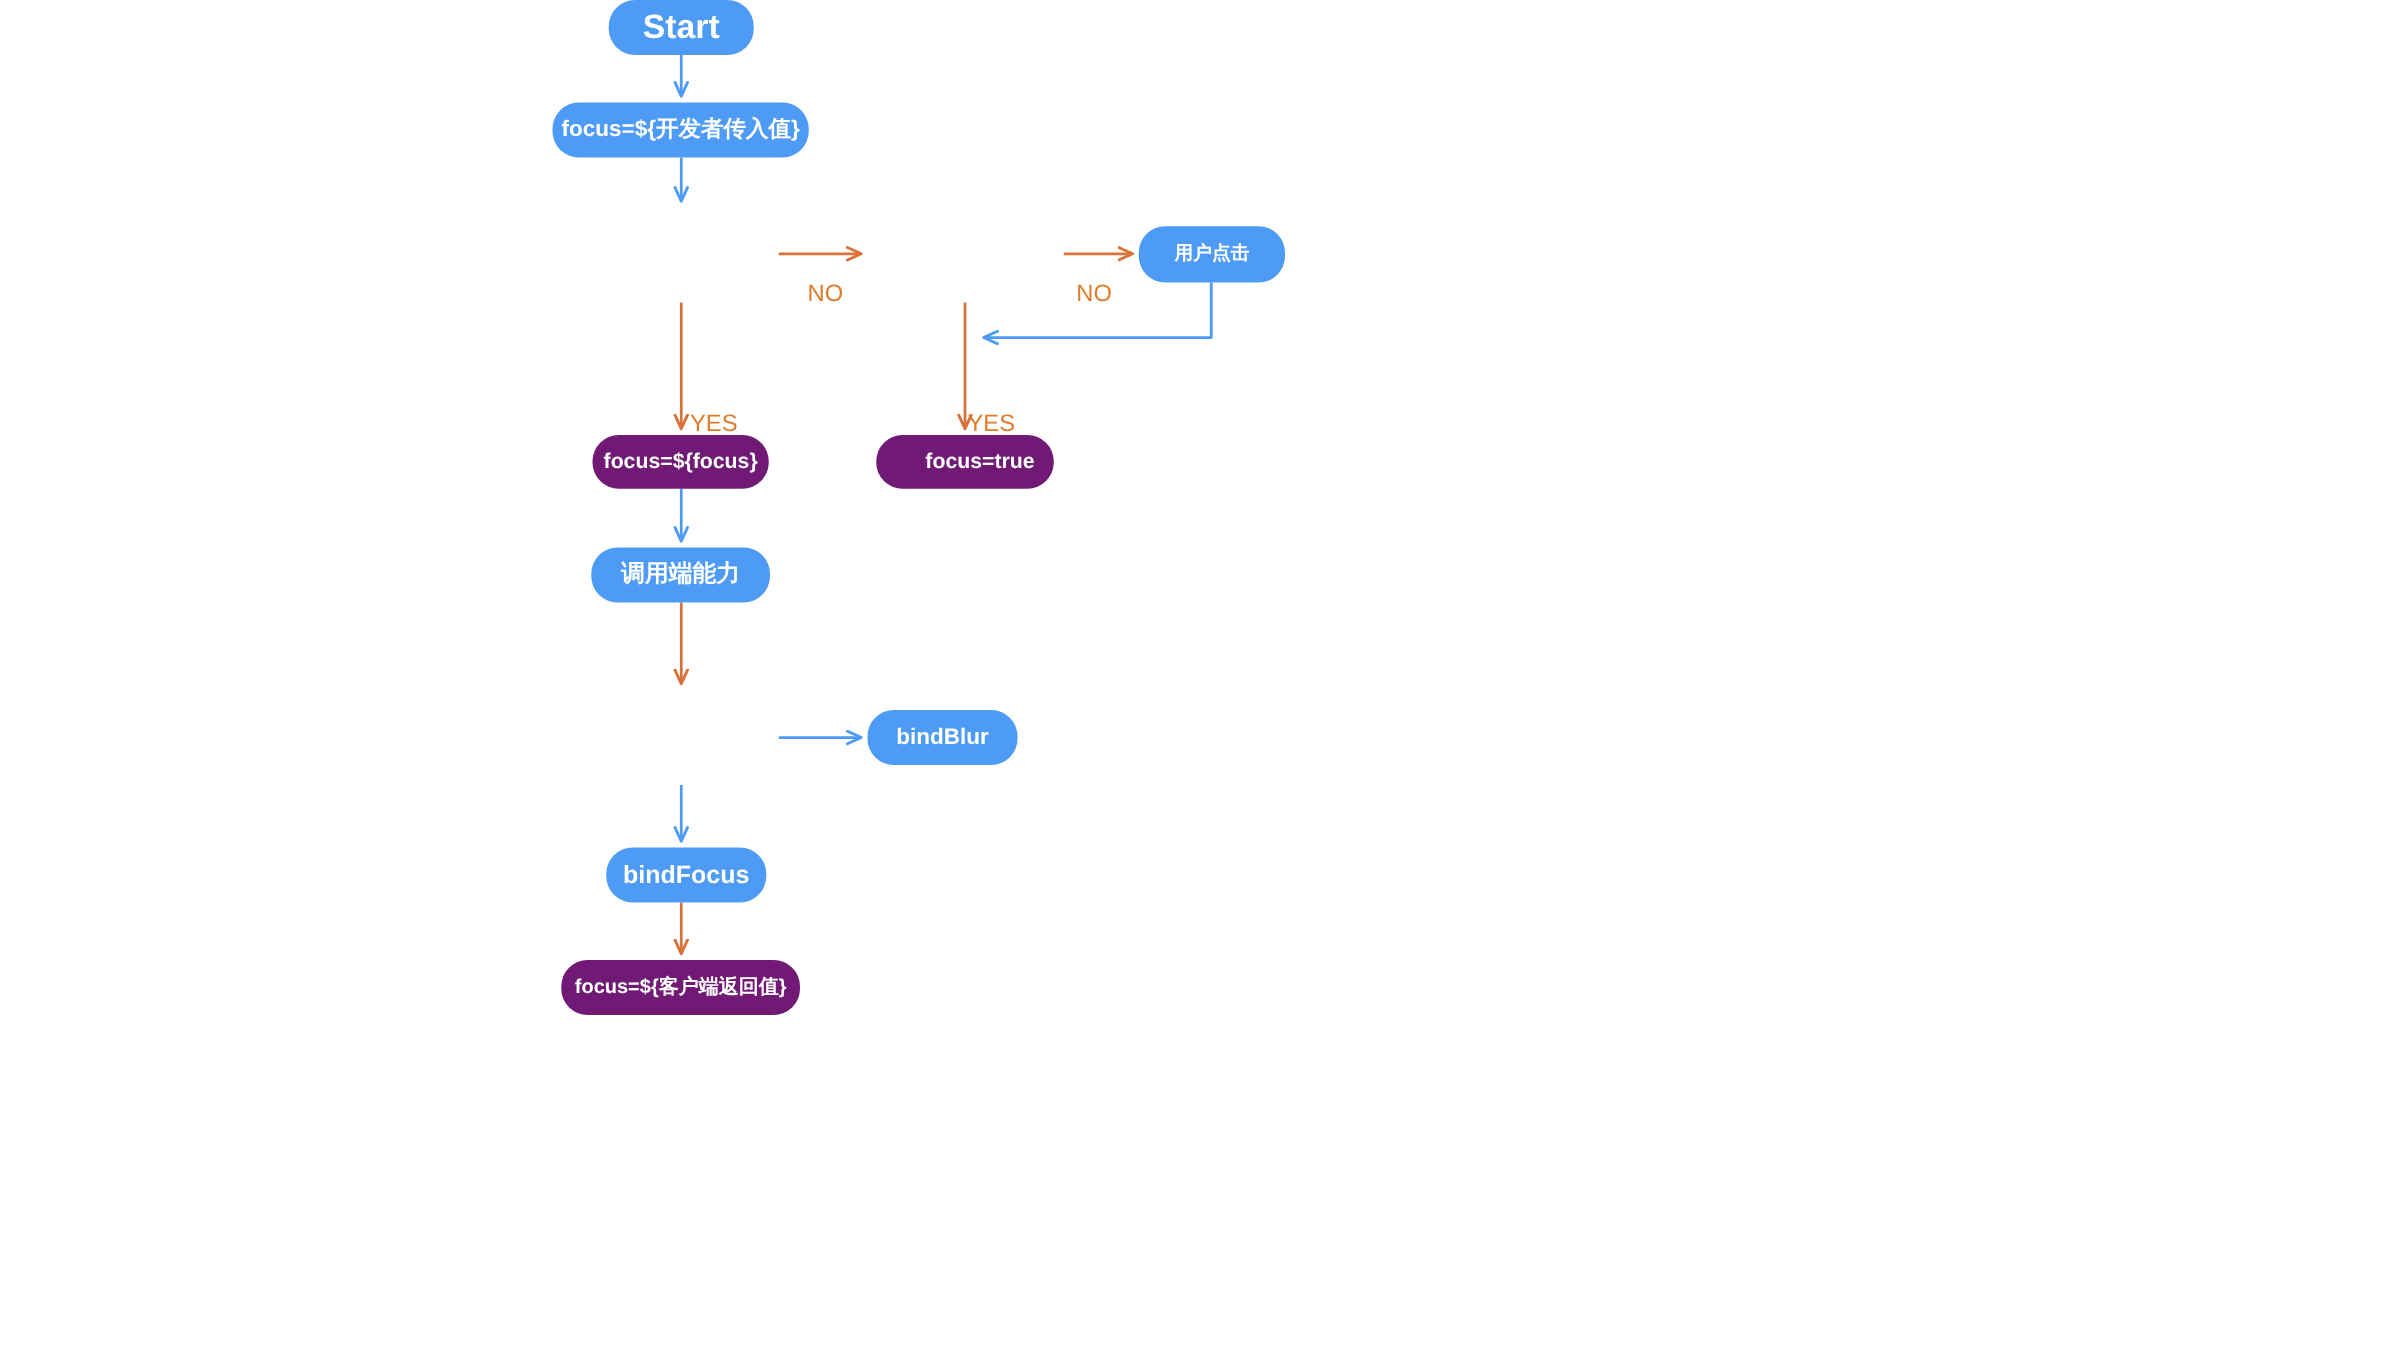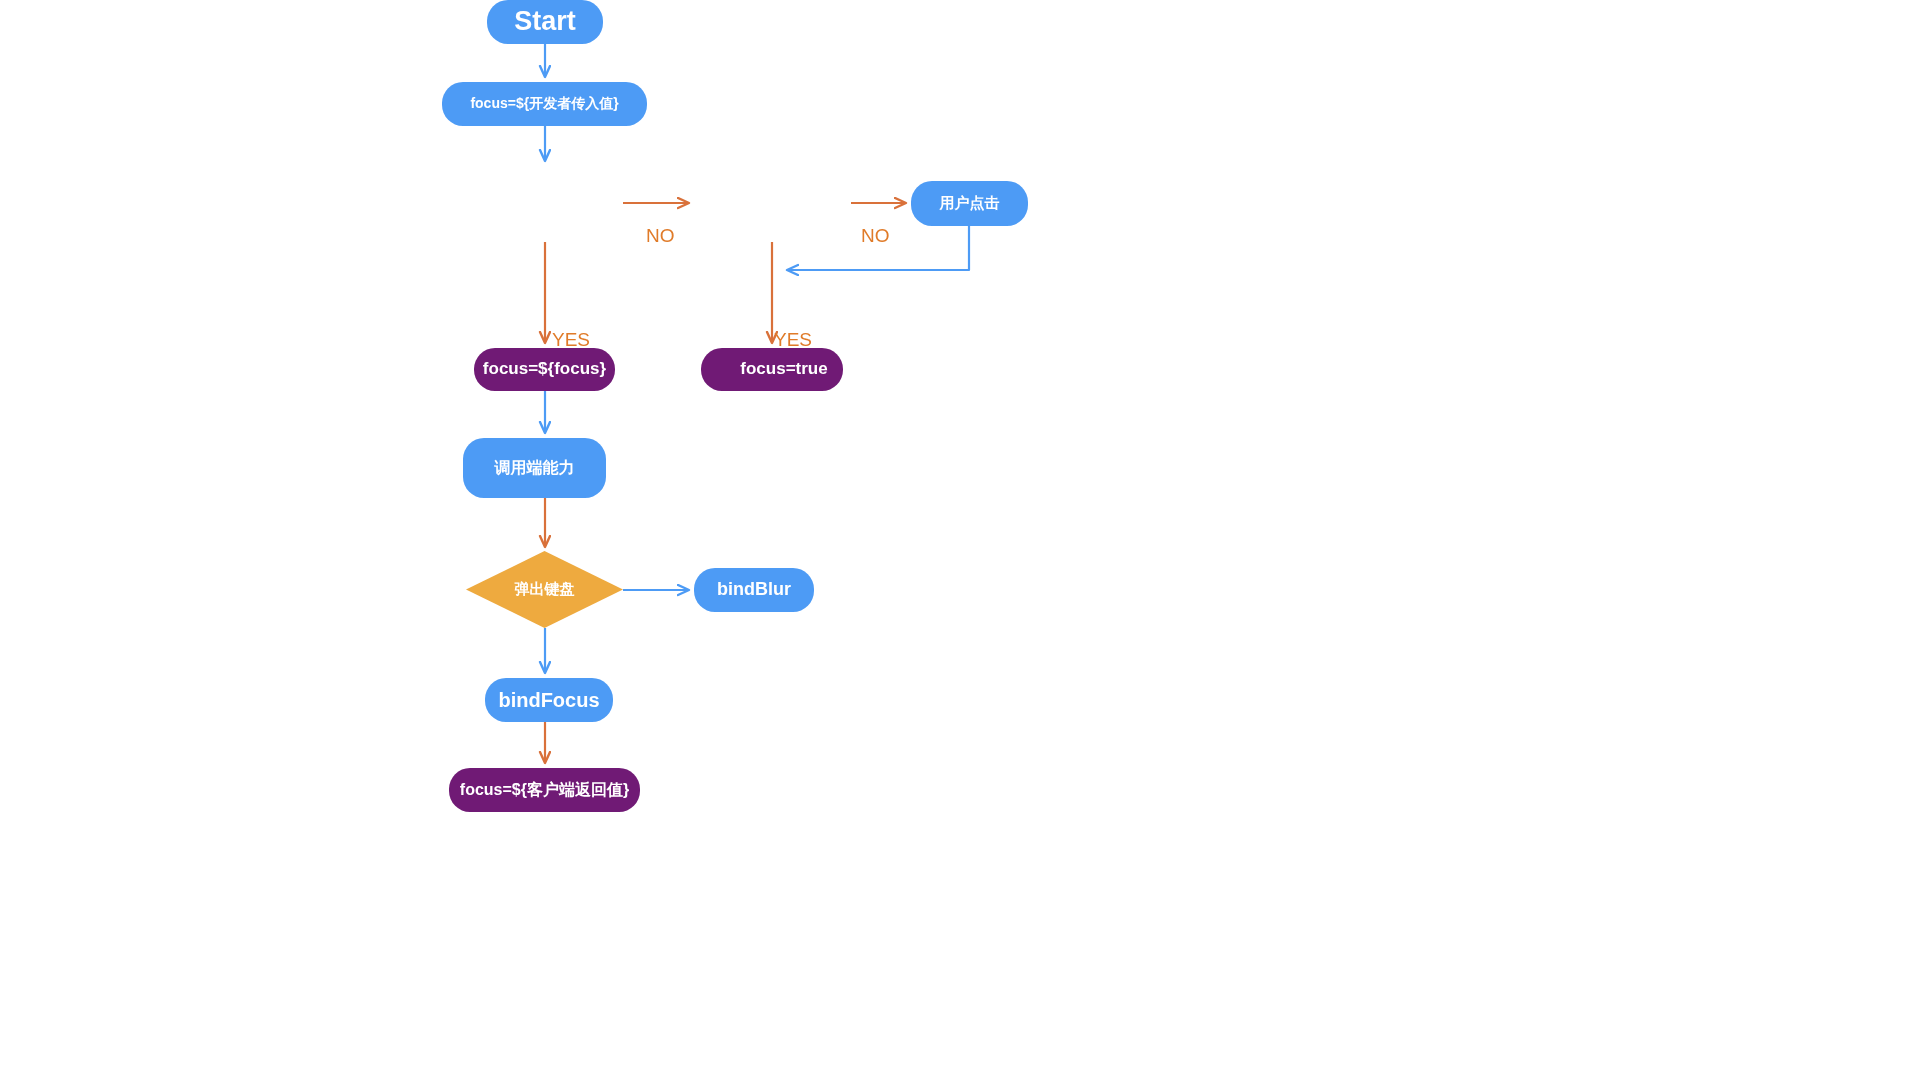--- a/index.html
+++ b/index.html
@@ -133,46 +133,42 @@
 
     <g>
       <path d="M545,722 L545,762" fill="none" stroke="#d9713a" stroke-width="2.2" marker-end="url(#ah-orange)"></path>
     </g>
   </svg>
 
   <div class="node box blue" style="left:487px; top:0px; width:116px; height:44px; font-size:27px;">
     <span>Start</span>
   </div>
 
-  <div class="node box blue" style="left:442px; top:82px; width:205px; height:44px; font-size:14px;">
+  <div class="node box blue" style="left:442px; top:82px; width:205px; height:44px; font-size:18px;">
     <span>focus=${开发者传入值}</span>
   </div>
 
 
 
   <div class="node box blue" style="left:911px; top:181px; width:117px; height:45px; font-size:15px;">
     <span>用户点击</span>
   </div>
 
   <div class="node box orange" style="left:474px; top:348px; width:141px; height:43px; font-size:17px;">
     <span>focus=${focus}</span>
   </div>
 
   <div class="node box orange" style="left:701px; top:348px; width:142px; height:43px; font-size:17px;padding-left:24px;">
     <span>focus=true</span>
   </div>
 
-  <div class="node box blue" style="left:463px; top:438px; width:143px; height:60px; font-size:16px;">
+  <div class="node box blue" style="left:473px; top:438px; width:143px; height:44px; font-size:19px;">
     <span>调用端能力</span>
   </div>
 
-  <div class="node diamond orange" style="left:466px; top:551px; width:157px; height:77px; font-size:15px;">
-    <span class="dshape"></span>
-    <span class="dlabel">弹出键盘</span>
-  </div>
 
   <div class="node box blue" style="left:694px; top:568px; width:120px; height:44px; font-size:18px;">
     <span>bindBlur</span>
   </div>
 
   <div class="node box blue" style="left:485px; top:678px; width:128px; height:44px; font-size:20px;">
     <span>bindFocus</span>
   </div>
 
   <div class="node box orange" style="left:449px; top:768px; width:191px; height:44px; font-size:16px;">

